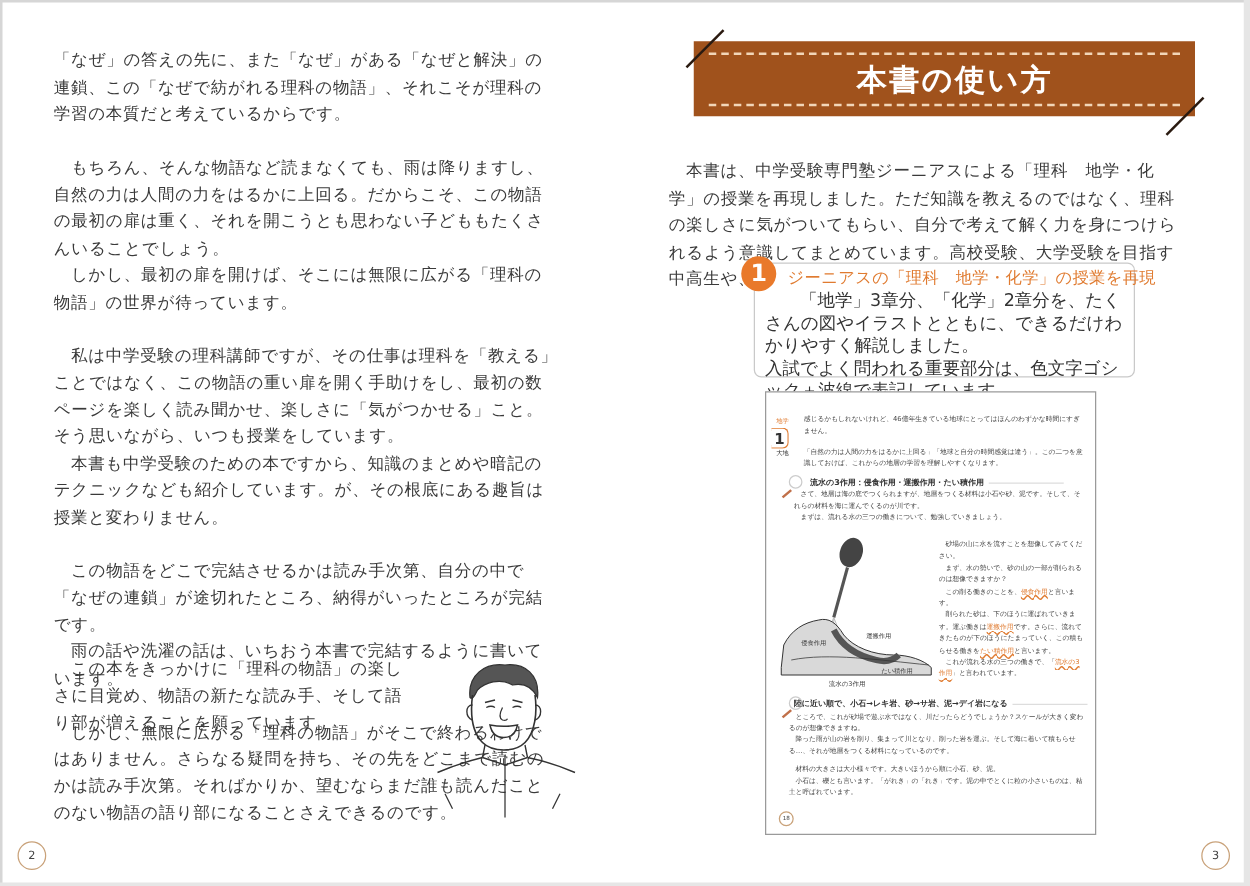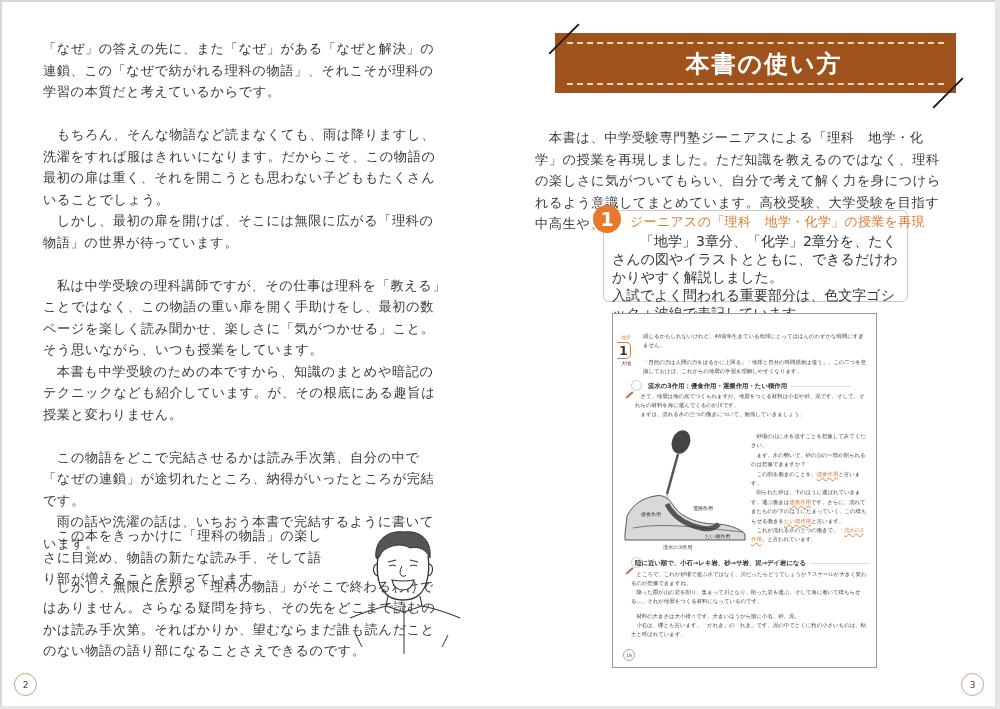--- a/index.html
+++ b/index.html
@@ -69,21 +69,21 @@
 <div class="frame-top"></div>
 <div class="frame-left"></div>
 <div class="frame-right"></div>
 <div class="frame-bottom"></div>
 
 <div class="page page-left"></div>
 
 <div class="body-text" style="top:38px;">
   <p>「なぜ」の答えの先に、また「なぜ」がある「なぜと解決」の連鎖、この「なぜで紡がれる理科の物語」、それこそが理科の学習の本質だと考えているからです。</p>
   <div class="para-gap"></div>
-  <p>　もちろん、そんな物語など読まなくても、雨は降りますし、洗濯をすれば服はきれいになります。だからこそ、この物語の最初の扉は重く、それを開こうとも思わない子どももたくさんいることでしょう。</p>
+  <p>　もちろん、そんな物語など読まなくても、雨は降りますし、自然の力は人間の力をはるかに上回る。だからこそ、この物語の最初の扉は重く、それを開こうとも思わない子どももたくさんいることでしょう。</p>
   <p>　しかし、最初の扉を開けば、そこには無限に広がる「理科の物語」の世界が待っています。</p>
   <div class="para-gap"></div>
   <p>　私は中学受験の理科講師ですが、その仕事は理科を「教える」ことではなく、この物語の重い扉を開く手助けをし、最初の数ページを楽しく読み聞かせ、楽しさに「気がつかせる」こと。そう思いながら、いつも授業をしています。</p>
   <p>　本書も中学受験のための本ですから、知識のまとめや暗記のテクニックなども紹介しています。が、その根底にある趣旨は授業と変わりません。</p>
   <div class="para-gap"></div>
   <p>　この物語をどこで完結させるかは読み手次第、自分の中で「なぜの連鎖」が途切れたところ、納得がいったところが完結です。</p>
   <p>　雨の話や洗濯の話は、いちおう本書で完結するように書いています。</p>
   <div class="para-gap"></div>
   <p>　しかし、無限に広がる「理科の物語」がそこで終わるわけではありません。さらなる疑問を持ち、その先をどこまで読むのかは読み手次第。そればかりか、望むならまだ誰も読んだことのない物語の語り部になることさえできるのです。</p>
 </div>

